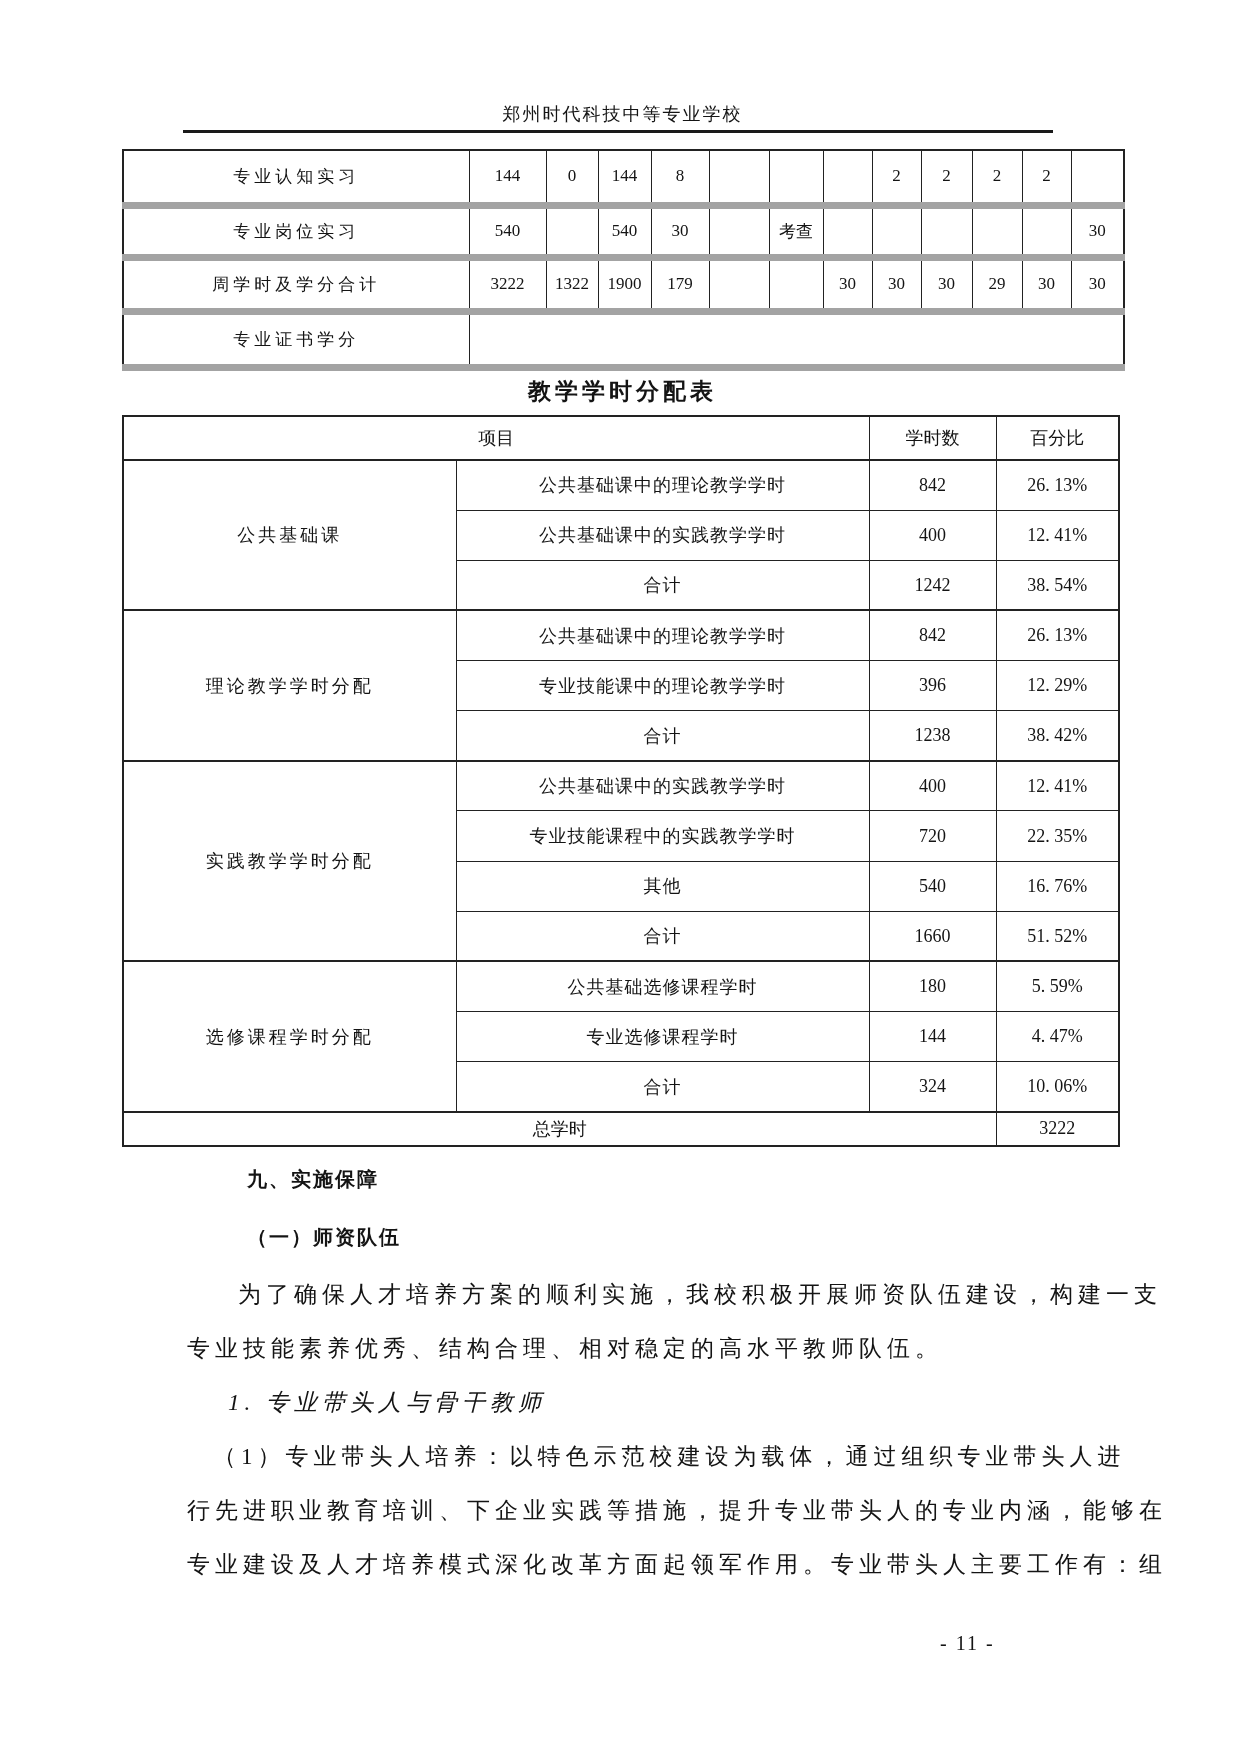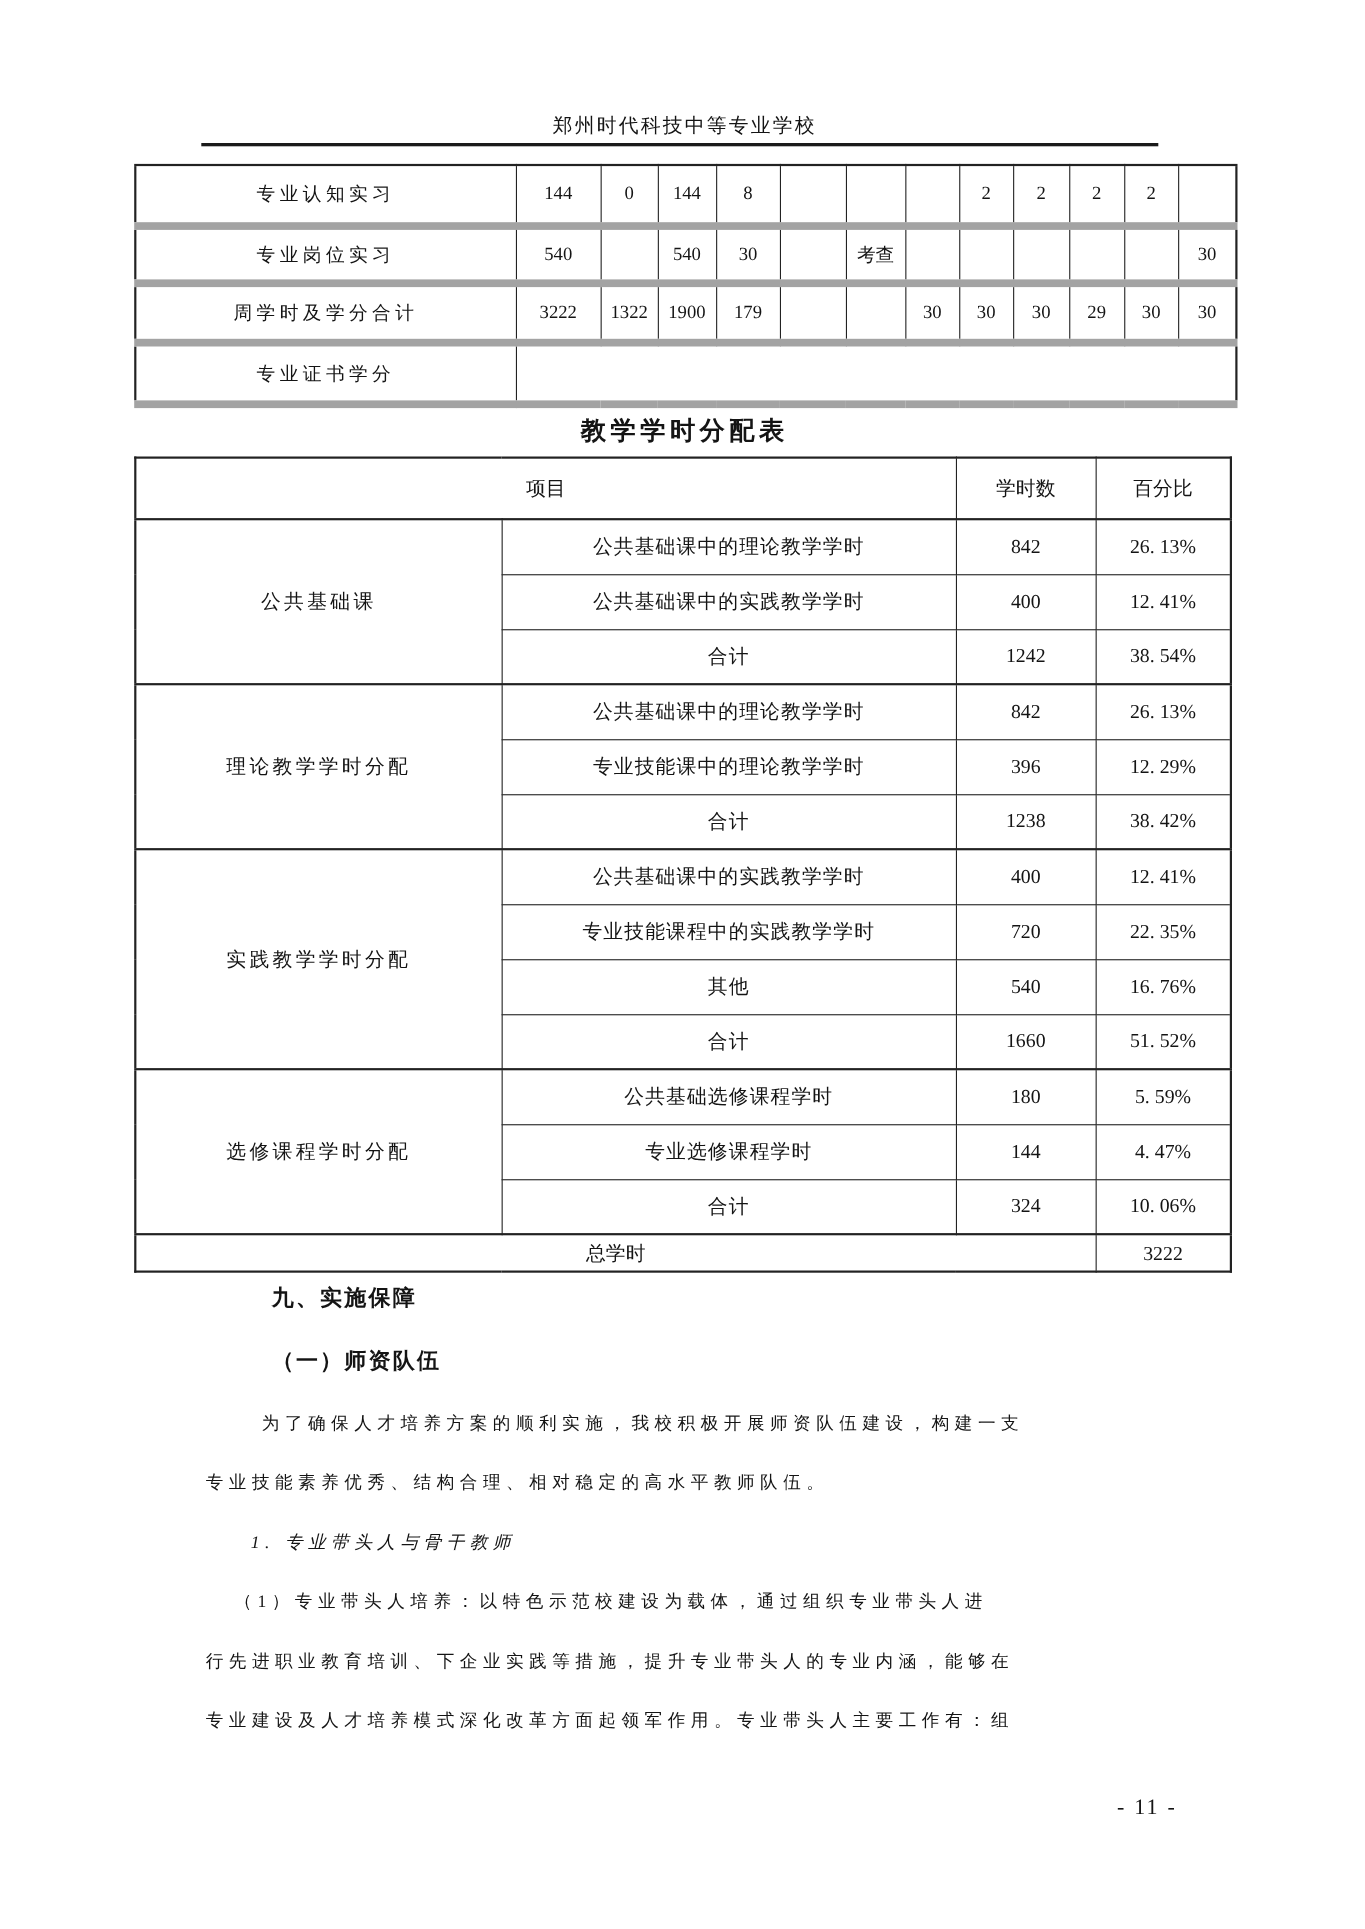--- a/index.html
+++ b/index.html
@@ -27,46 +27,46 @@
 
   
   .t2-title {
     left:122px; top:376px; width:1001px; text-align:center;
     font-size:23px; font-weight:bold; letter-spacing:4px;
   }
 
   
   #t2 { left:122px; top:415px; width:996px; height:732px; border:2px solid #222; }
   #t2 td, #t2 th { border:1px solid #222; text-align:center; vertical-align:middle; font-size:18px; font-weight:normal; }
-  #t2 thead tr { height:56px; border-bottom:2px solid #222;font-family:Liberation Mono, monospace; }
+  #t2 thead tr { height:44px; border-bottom:2px solid #222;font-family:Liberation Mono, monospace; }
   #t2 tbody tr { height:50px; }
   #t2 tr.gs { border-top:2px solid #222; }
   #t2 tr.total-row { height:34px; border-top:2px solid #222; }
   #t2 .grp { letter-spacing:3px; }
   #t2 .item { letter-spacing:1px; }
 
   
   .sec-heading {
     left:247px; top:1166px; font-size:20px; font-weight:bold; letter-spacing:2px;
     font-family:"Liberation Sans", sans-serif;
   }
   .sec-subheading {
     left:247px; top:1224px; font-size:20px; font-weight:bold; letter-spacing:2px;
     font-family:Liberation Serif, serif;
   }
 
   
   .body-text { left:187px; top:1268px; width:906px; }
-  .pline { height:54px; line-height:54px; font-size:16px; letter-spacing:5px; white-space:nowrap; }
+  .pline { height:54px; line-height:54px; font-size:23px; letter-spacing:5px; white-space:nowrap; }
   .ind-a { padding-left:51px; }
   .ind-b { padding-left:41px;font-style:italic; }
   .ind-c { padding-left:26px; }
 
   
-  .page-num { left:940px; top:1632px; width:130px; text-align:right; font-size:20px; letter-spacing:2px; }
+  .page-num { left:940px; top:1632px; width:130px; text-align:left; font-size:20px; letter-spacing:2px; }
 </style>
 </head>
 <body>
 
 <div class="page">
 
   <div class="abs school-name">郑州时代科技中等专业学校</div>
   <div class="abs header-rule"></div>
 
   <table id="t1" class="abs">

